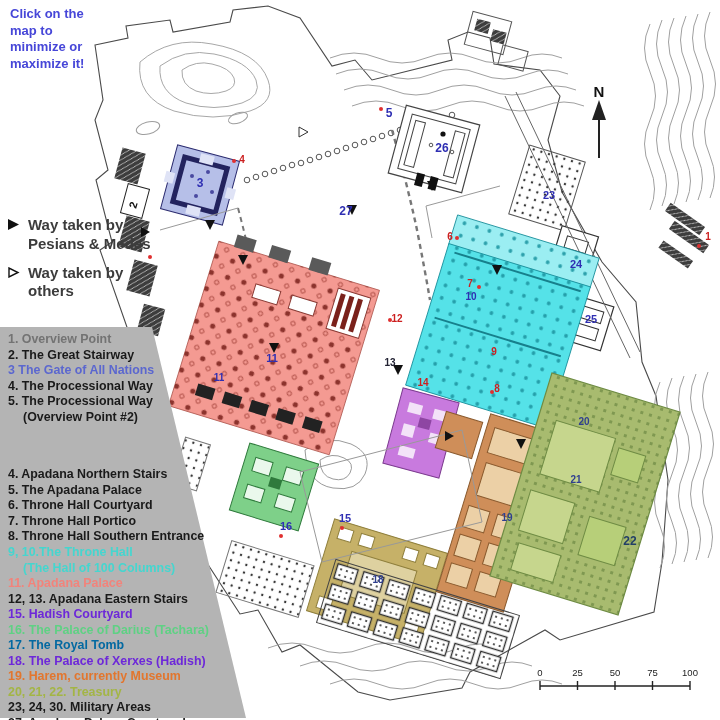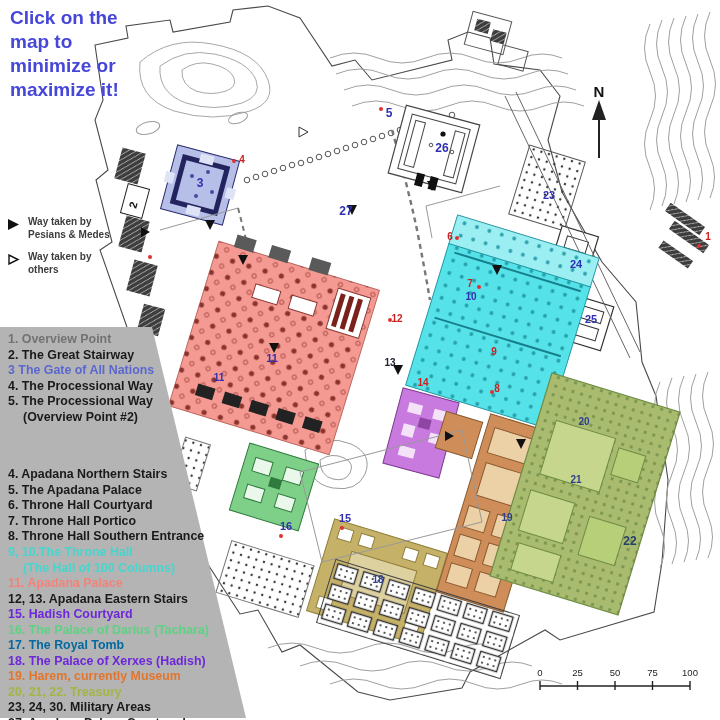--- a/index.html
+++ b/index.html
@@ -1,22 +1,22 @@
 <!DOCTYPE html>
 <html><head>
 <meta charset="utf-8">
 <style>
   html,body{margin:0;padding:0;background:#fff;}
   .stage{position:relative;width:720px;height:720px;background:#fff;overflow:hidden;
          font-family:"Liberation Sans",sans-serif;}
   .stage svg.mapsvg{position:absolute;left:0;top:0;width:720px;height:720px;}
   .instruction{position:absolute;left:10px;top:6px;color:#4646d8;font-weight:bold;
-               font-size:19px;line-height:1.27;}
+               font-size:13px;line-height:1.27;}
   .way-legend{position:absolute;left:8px;top:216px;color:#3c3c3c;font-weight:bold;
-              font-size:10px;line-height:1.25;}
+              font-size:15px;line-height:1.25;}
   .way-row{display:flex;align-items:flex-start;margin-bottom:10px;}
   .way-icon{width:12px;height:11px;margin:3px 8px 0 0;flex:0 0 auto;}
   .legend-box{position:absolute;left:0;top:327px;width:246px;height:391px;
               background:#b4b4b4;clip-path:polygon(0 0,152px 0,246px 391px,0 391px);}
   .legend-list{position:absolute;left:8px;top:5px;}
   .legend-item{font-size:12.4px;font-weight:bold;line-height:15.55px;white-space:nowrap;}
   .legend-item.indent{padding-left:15px;}
 </style>
 </head>
 <body>

